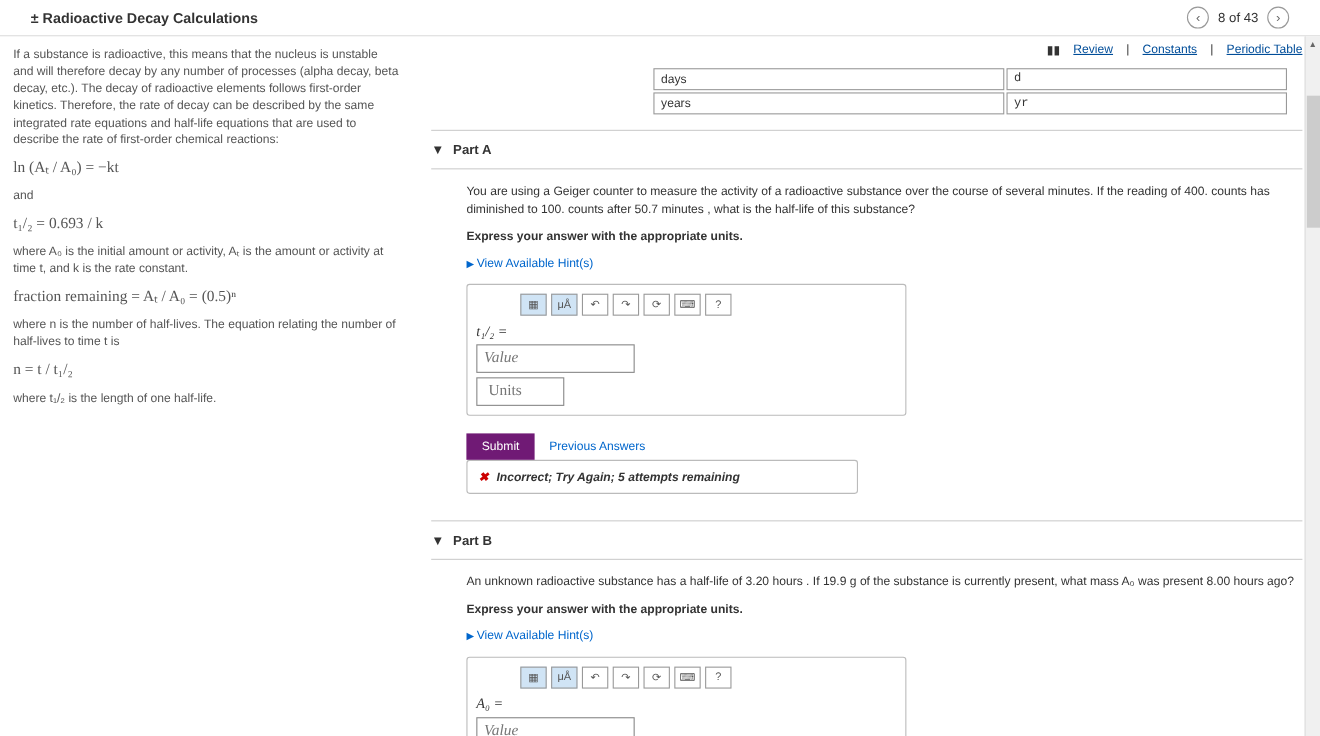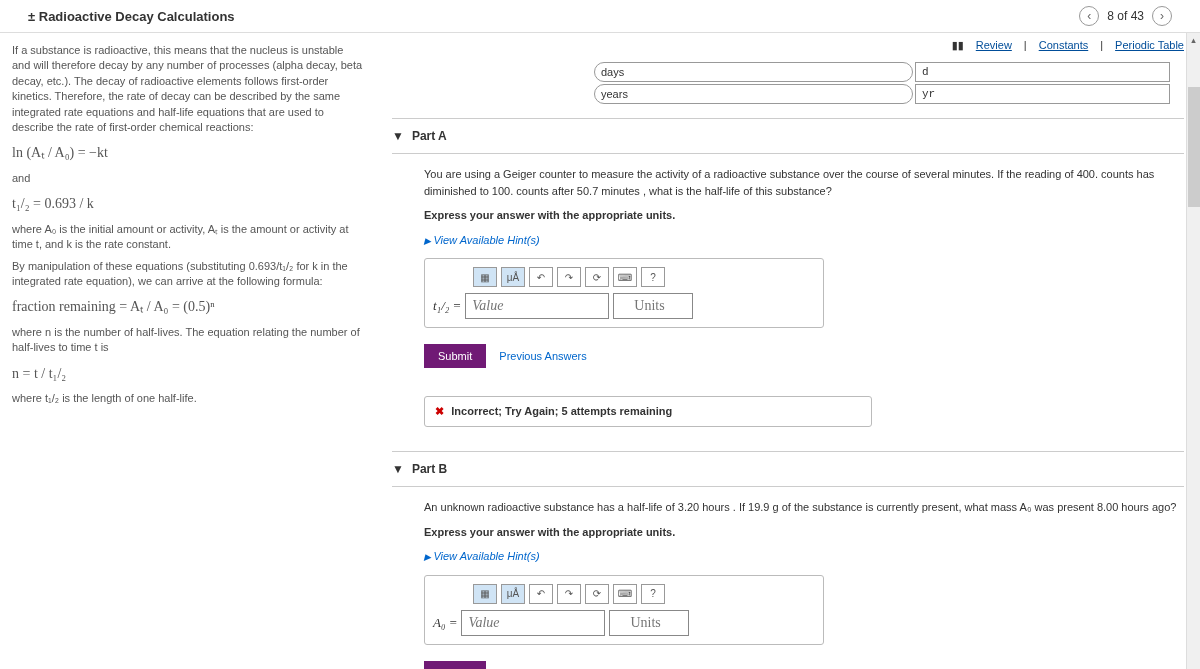--- a/index.html
+++ b/index.html
@@ -11,38 +11,38 @@
   .page-count { color:#333; }
   .content { display:flex; }
   .left { width: 380px; padding: 10px 16px 10px 12px; color:#555; font-size:11px; line-height:1.4; }
   .left p { margin-bottom:6px;}
   .eq { text-align:left; font-family: 'Times New Roman', serif; font-size:14px; margin:8px 0; }
   .right { flex:1; padding: 6px 16px 10px 12px; position:relative;}
   .subheader { display:flex; justify-content:flex-end; gap:12px; font-size:11px; margin-bottom:8px;}
   .subheader a { color:#004d99; text-decoration:underline; cursor:pointer;}
   .unit-table { width:580px; margin-bottom:12px; margin-left:200px;}
   .unit-table td { border:1px solid #999; padding:3px 6px; font-size:11px; height:20px;}
-  .unit-table td:first-child { width:200px;border-radius:10px;}
+  .unit-table td:first-child { width:200px;}
   .unit-table td:last-child { width:160px; font-family:'Courier New',monospace;}
   .part-head { display:flex; align-items:center; gap:8px; padding:6px 0; font-weight:bold; font-size:12px;}
   .part-body { padding:8px 0 20px 32px; font-size:11px; color:#333;}
   .part-body p { margin-bottom:8px; line-height:1.5;}
-  .hint { color:#0066cc; cursor:pointer; font-size:11px;font-style:italic;}
+  .hint { color:#0066cc; cursor:pointer; font-size:11px;}
   .hint::before { content:"▶ "; font-size:9px;}
   .answer-box { border:1px solid #bbb; border-radius:3px; width:400px; padding:8px; margin:10px 0;}
   .toolbar { display:flex; gap:4px; margin-bottom:6px; padding-left:40px; align-items:center;}
   .tb-btn { border:1px solid #999; width:24px; height:20px; display:flex; align-items:center; justify-content:center; font-size:10px; background:#fff; color:#555; cursor:pointer;}
   .tb-btn.blue { background:#d0e4f5; }
-  .input-row { display:flex; align-items:center; gap:4px;}
+  .input-row { display:flex; gap:4px;flex-direction:column;}
   .var-label { font-style:italic; font-family:'Times New Roman',serif; font-size:13px;}
   .val-input { border:1px solid #888; padding:4px 6px; width:144px; font-style:italic; color:#999; font-family:'Times New Roman',serif; font-size:14px;}
-  .unit-input { border:1px solid #888; padding:4px 20px; width:80px; color:#999; font-family:'Times New Roman',serif; font-size:14px;}
+  .unit-input { border:1px solid #888; padding:4px 10px; width:80px; color:#999; font-family:'Times New Roman',serif; font-size:14px;}
   .submit-btn { background:#701a75; color:#fff; border:none; padding:6px 14px; font-size:11px; cursor:pointer; margin-top:6px;}
   .prev-ans { color:#0066cc; font-size:11px; margin-left:10px; cursor:pointer;}
-  .feedback { border:1px solid #bbb; border-radius:3px; padding:8px 10px; width:448px; margin-top:28px; font-size:11px; font-weight:bold;}
+  .feedback { border:1px solid #bbb; border-radius:3px; padding:8px 10px; width:356px; margin-top:0; font-size:11px; font-weight:bold;font-style:italic;}
   .feedback .x { color:#cc0000; margin-right:4px;}
   hr.divider { border:none; border-top:1px solid #ccc; margin:4px 0;}
   .scrollbar { position:absolute; right:0; top:0; bottom:0; width:14px; background:#f0f0f0; border-left:1px solid #ddd;}
   .scrollbar .thumb { background:#ccc; width:12px; height:120px; margin:40px auto 0;}
   .scrollbar .arrow { height:14px; display:flex; align-items:center; justify-content:center; font-size:9px; color:#666;}
 </style>
 </head>
 <body>
 
 <div class="header">
@@ -54,21 +54,20 @@
   </div>
 </div>
 
 <div class="content">
   <div class="left">
     <p>If a substance is radioactive, this means that the nucleus is unstable and will therefore decay by any number of processes (alpha decay, beta decay, etc.). The decay of radioactive elements follows first-order kinetics. Therefore, the rate of decay can be described by the same integrated rate equations and half-life equations that are used to describe the rate of first-order chemical reactions:</p>
     <div class="eq">ln (Aₜ / A₀) = −kt</div>
     <p>and</p>
     <div class="eq">t₁/₂ = 0.693 / k</div>
     <p>where A₀ is the initial amount or activity, Aₜ is the amount or activity at time t, and k is the rate constant.</p>
-    <p>By manipulation of these equations (substituting 0.693/t₁/₂ for k in the integrated rate equation), we can arrive at the following formula:</p>
     <div class="eq">fraction remaining = Aₜ / A₀ = (0.5)ⁿ</div>
     <p>where n is the number of half-lives. The equation relating the number of half-lives to time t is</p>
     <div class="eq">n = t / t₁/₂</div>
     <p>where t₁/₂ is the length of one half-life.</p>
   </div>
 
   <div class="right">
     <div class="subheader">
       <span>▮▮</span>
       <a>Review</a>

